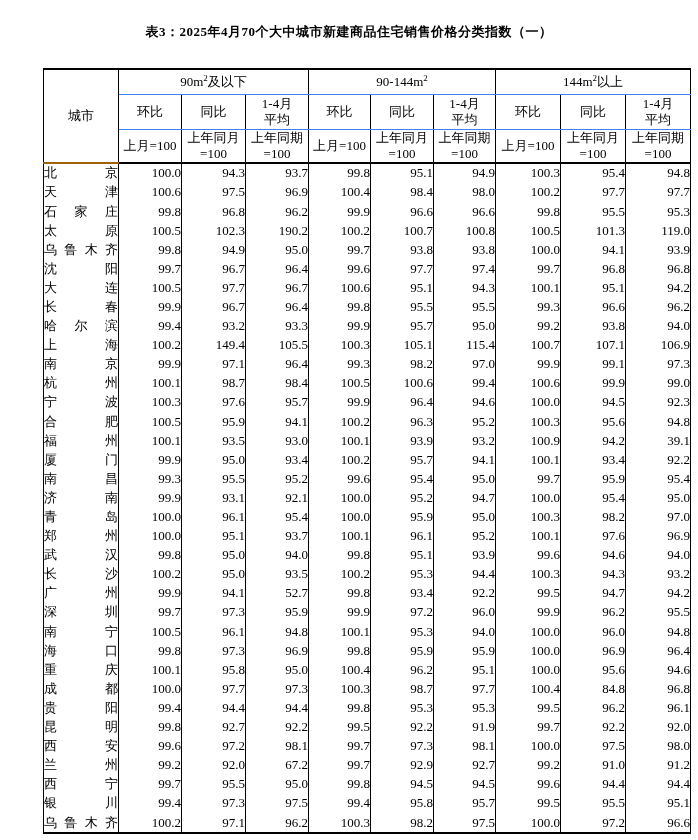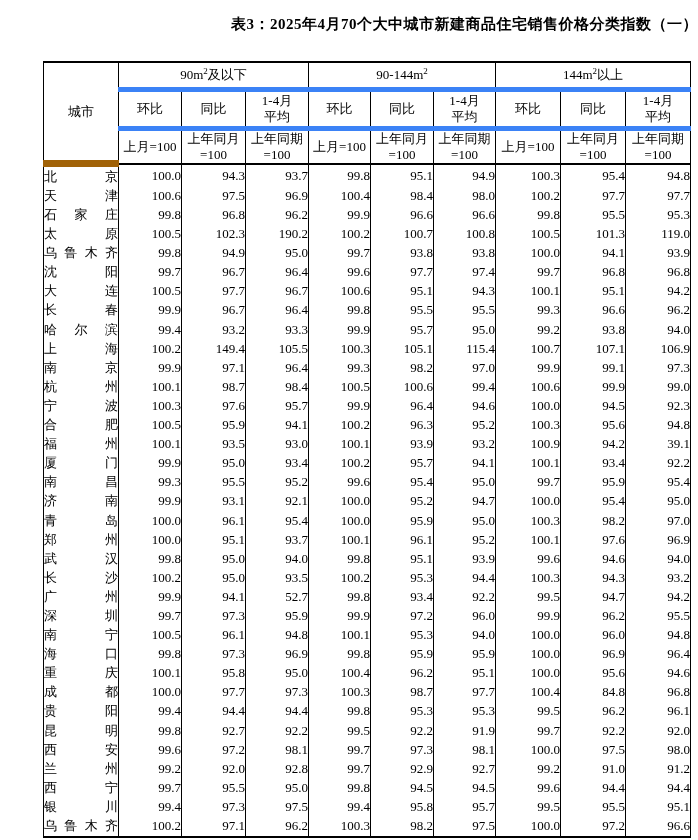--- a/index.html
+++ b/index.html
@@ -12,24 +12,25 @@
     color: #000000;
   }
   .page {
     position: relative;
     width: 698px;
     height: 840px;
     overflow: hidden;
   }
   .title {
     padding-top: 15px;
-    text-align: right;
-    font-size: 15px;
+    text-align: center;
+    font-size: 13px;
     font-weight: bold;
     letter-spacing: 0.5px;
+    margin-top: 8px;
   }
   table.idx {
     border-collapse: collapse;
     table-layout: fixed;
     margin-left: 43px;
     margin-top: 27px;
     width: 647px;
     border-top: 2px solid #000;
     border-bottom: 2px solid #000;
     border-left: 1px solid #000;
@@ -38,26 +39,26 @@
   table.idx th, table.idx td {
     border-left: 1px solid #000;
     border-right: 1px solid #000;
     padding: 0;
     font-weight: normal;
     font-size: 13px;
     line-height: 1.22;
     overflow: hidden;
     white-space: nowrap;
   }
-  thead th { border-bottom: 5px solid #3b82f6; text-align: center; vertical-align: middle; }
+  thead th { border-bottom: 1px solid #3b82f6; text-align: center; vertical-align: middle; }
   tr.group-row th { height: 24px; }
   tr.label-row th { height: 34px; }
   tr.base-row th  { height: 29px; border-bottom: 2px solid #000; }
   th.city-h {
-    border-bottom: 7px solid #a16207;
+    border-bottom: 2px solid #a16207;
     font-size: 13.5px;
     vertical-align: middle;
   }
   sup.sq { font-size: 9px; vertical-align: super; line-height: 0; }
   tbody td { border-top: 0; border-bottom: 0; height: 19.1px; vertical-align: middle; }
   td.city {
     padding: 0 7px;
     font-size: 13.5px;
     text-align: justify;
     text-align-last: justify;
@@ -488,21 +489,21 @@
           <td class="num">97.3</td>
           <td class="num">98.1</td>
           <td class="num">100.0</td>
           <td class="num">97.5</td>
           <td class="num">98.0</td>
         </tr>
         <tr>
           <td class="city">兰州</td>
           <td class="num">99.2</td>
           <td class="num">92.0</td>
-          <td class="num">92.8</td>
+          <td class="num">67.2</td>
           <td class="num">99.7</td>
           <td class="num">92.9</td>
           <td class="num">92.7</td>
           <td class="num">99.2</td>
           <td class="num">91.0</td>
           <td class="num">91.2</td>
         </tr>
         <tr>
           <td class="city">西宁</td>
           <td class="num">99.7</td>

